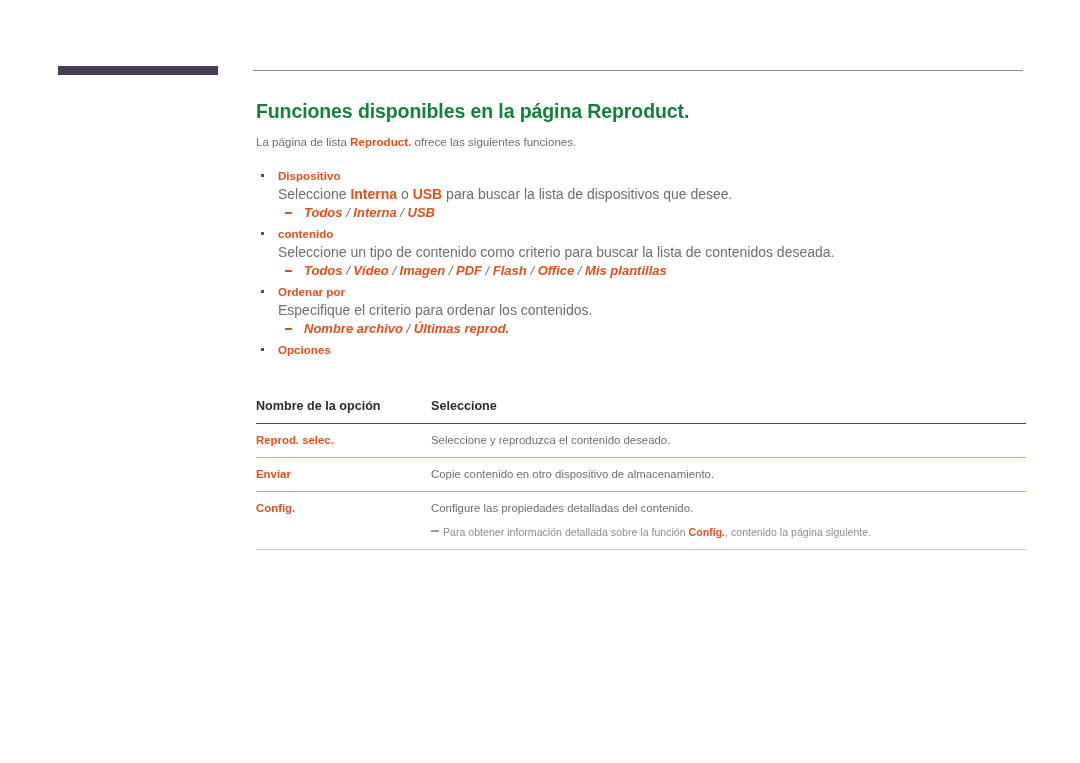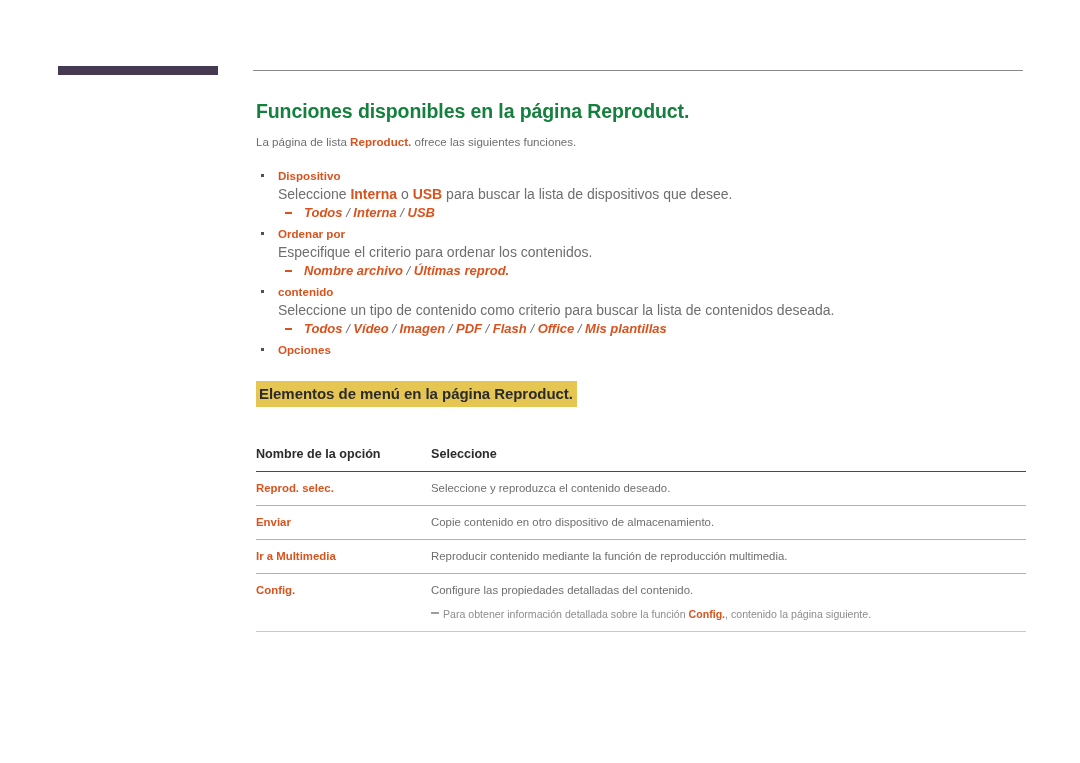--- a/index.html
+++ b/index.html
@@ -206,73 +206,66 @@
         <span class="dot"></span><span>Dispositivo</span>
       </div>
       <div class="bullet-desc"><span>Seleccione </span><b class="accent">Interna</b><span> o </span><b class="accent">USB</b><span> para buscar la lista de dispositivos que desee.</span></div>
       <div class="bullet-sub">
         <span class="dash"></span><span>Todos<span class="sep"> / </span>Interna<span class="sep"> / </span>USB</span>
       </div>
     </div>
 
     <div class="bullet-group">
       <div class="bullet-head">
+        <span class="dot"></span><span>contenido</span>
+      </div>
+      <div class="bullet-desc">Seleccione un tipo de contenido como criterio para buscar la lista de contenidos deseada.</div>
+      <div class="bullet-sub">
+        <span class="dash"></span><span>Todos<span class="sep"> / </span>Vídeo<span class="sep"> / </span>Imagen<span class="sep"> / </span>PDF<span class="sep"> / </span>Flash<span class="sep"> / </span>Office<span class="sep"> / </span>Mis plantillas</span>
+      </div>
+    </div>
+
+    <div class="bullet-group">
+      <div class="bullet-head">
         <span class="dot"></span><span>Ordenar por</span>
       </div>
       <div class="bullet-desc">Especifique el criterio para ordenar los contenidos.</div>
       <div class="bullet-sub">
         <span class="dash"></span><span>Nombre archivo<span class="sep"> / </span>Últimas reprod.</span>
       </div>
     </div>
 
     <div class="bullet-group">
       <div class="bullet-head">
-        <span class="dot"></span><span>contenido</span>
-      </div>
-      <div class="bullet-desc">Seleccione un tipo de contenido como criterio para buscar la lista de contenidos deseada.</div>
-      <div class="bullet-sub">
-        <span class="dash"></span><span>Todos<span class="sep"> / </span>Vídeo<span class="sep"> / </span>Imagen<span class="sep"> / </span>PDF<span class="sep"> / </span>Flash<span class="sep"> / </span>Office<span class="sep"> / </span>Mis plantillas</span>
-      </div>
-    </div>
-
-    <div class="bullet-group">
-      <div class="bullet-head">
         <span class="dot"></span><span>Opciones</span>
       </div>
     </div>
 
   </div>
 
-  <div class="sub-heading-wrap">
-    <h2 class="sub-heading">Elementos de menú en la página Reproduct.</h2>
-  </div>
 
   <table class="menu-table">
     <colgroup>
         <col class="c1">
         <col class="c2">
       </colgroup>
     <thead>
       <tr>
         <th>Nombre de la opción</th>
         <th>Seleccione</th>
       </tr>
     </thead>
     <tbody>
       <tr>
         <td class="opt-name">Reprod. selec.</td>
         <td class="opt-desc">Seleccione y reproduzca el contenido deseado.</td>
       </tr>
       <tr>
         <td class="opt-name">Enviar</td>
         <td class="opt-desc">Copie contenido en otro dispositivo de almacenamiento.</td>
-      </tr>
-      <tr>
-        <td class="opt-name">Ir a Multimedia</td>
-        <td class="opt-desc">Reproducir contenido mediante la función de reproducción multimedia.</td>
       </tr>
       <tr>
         <td class="opt-name">Config.</td>
         <td class="opt-desc">
           <span>Configure las propiedades detalladas del contenido.</span>
           <div class="note">
             <span class="note-dash"></span><span>Para obtener información detallada sobre la función </span><b>Config.</b><span>, contenido la página siguiente.</span>
           </div>
         </td>
       </tr>

